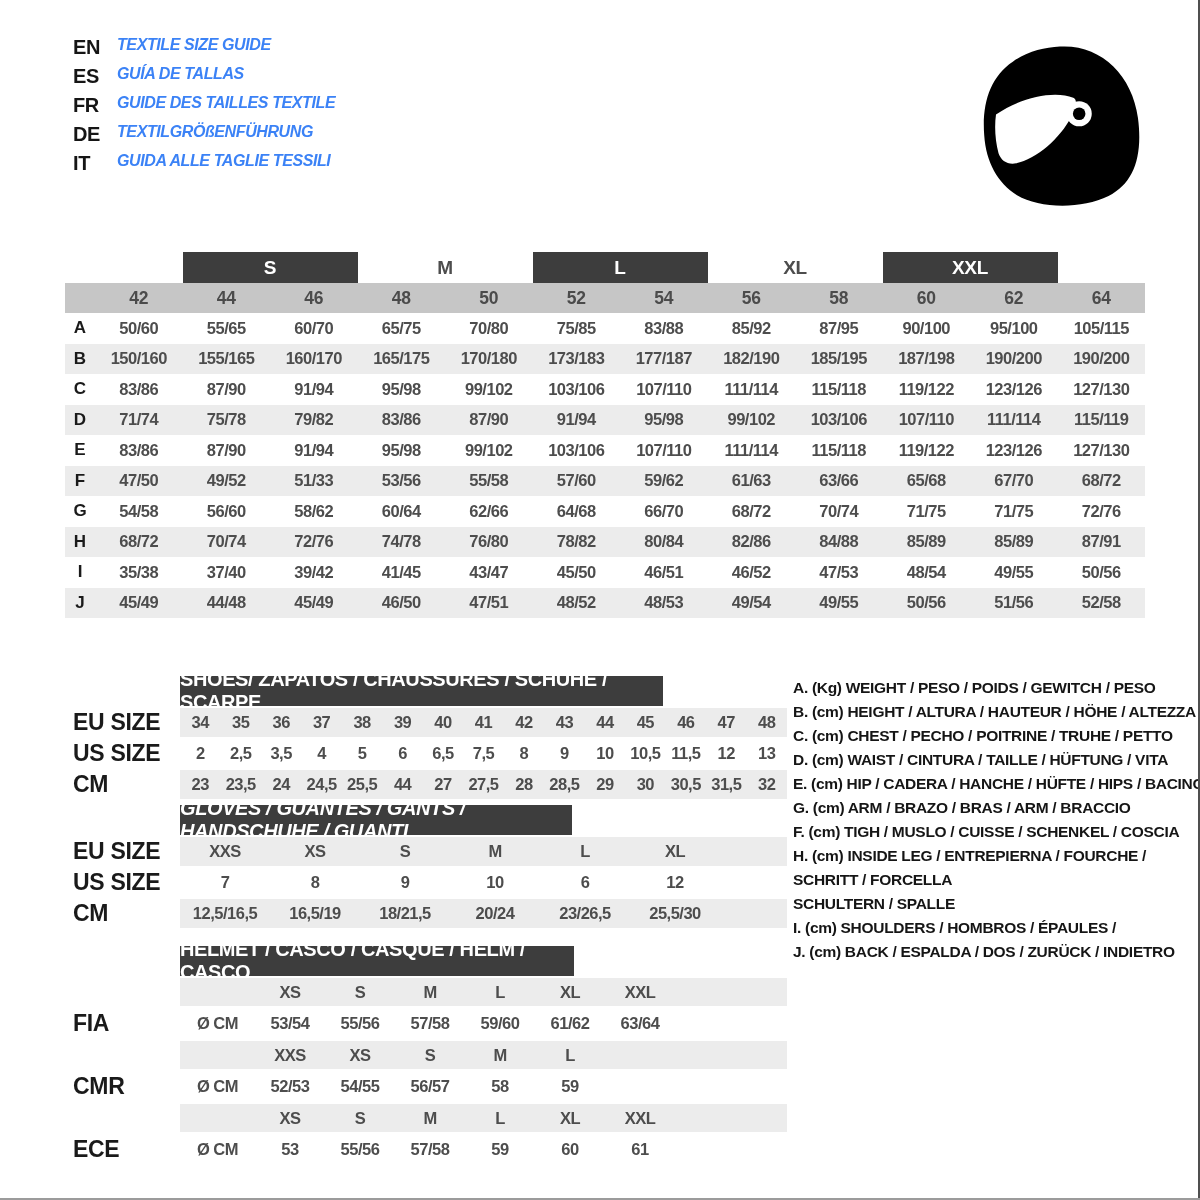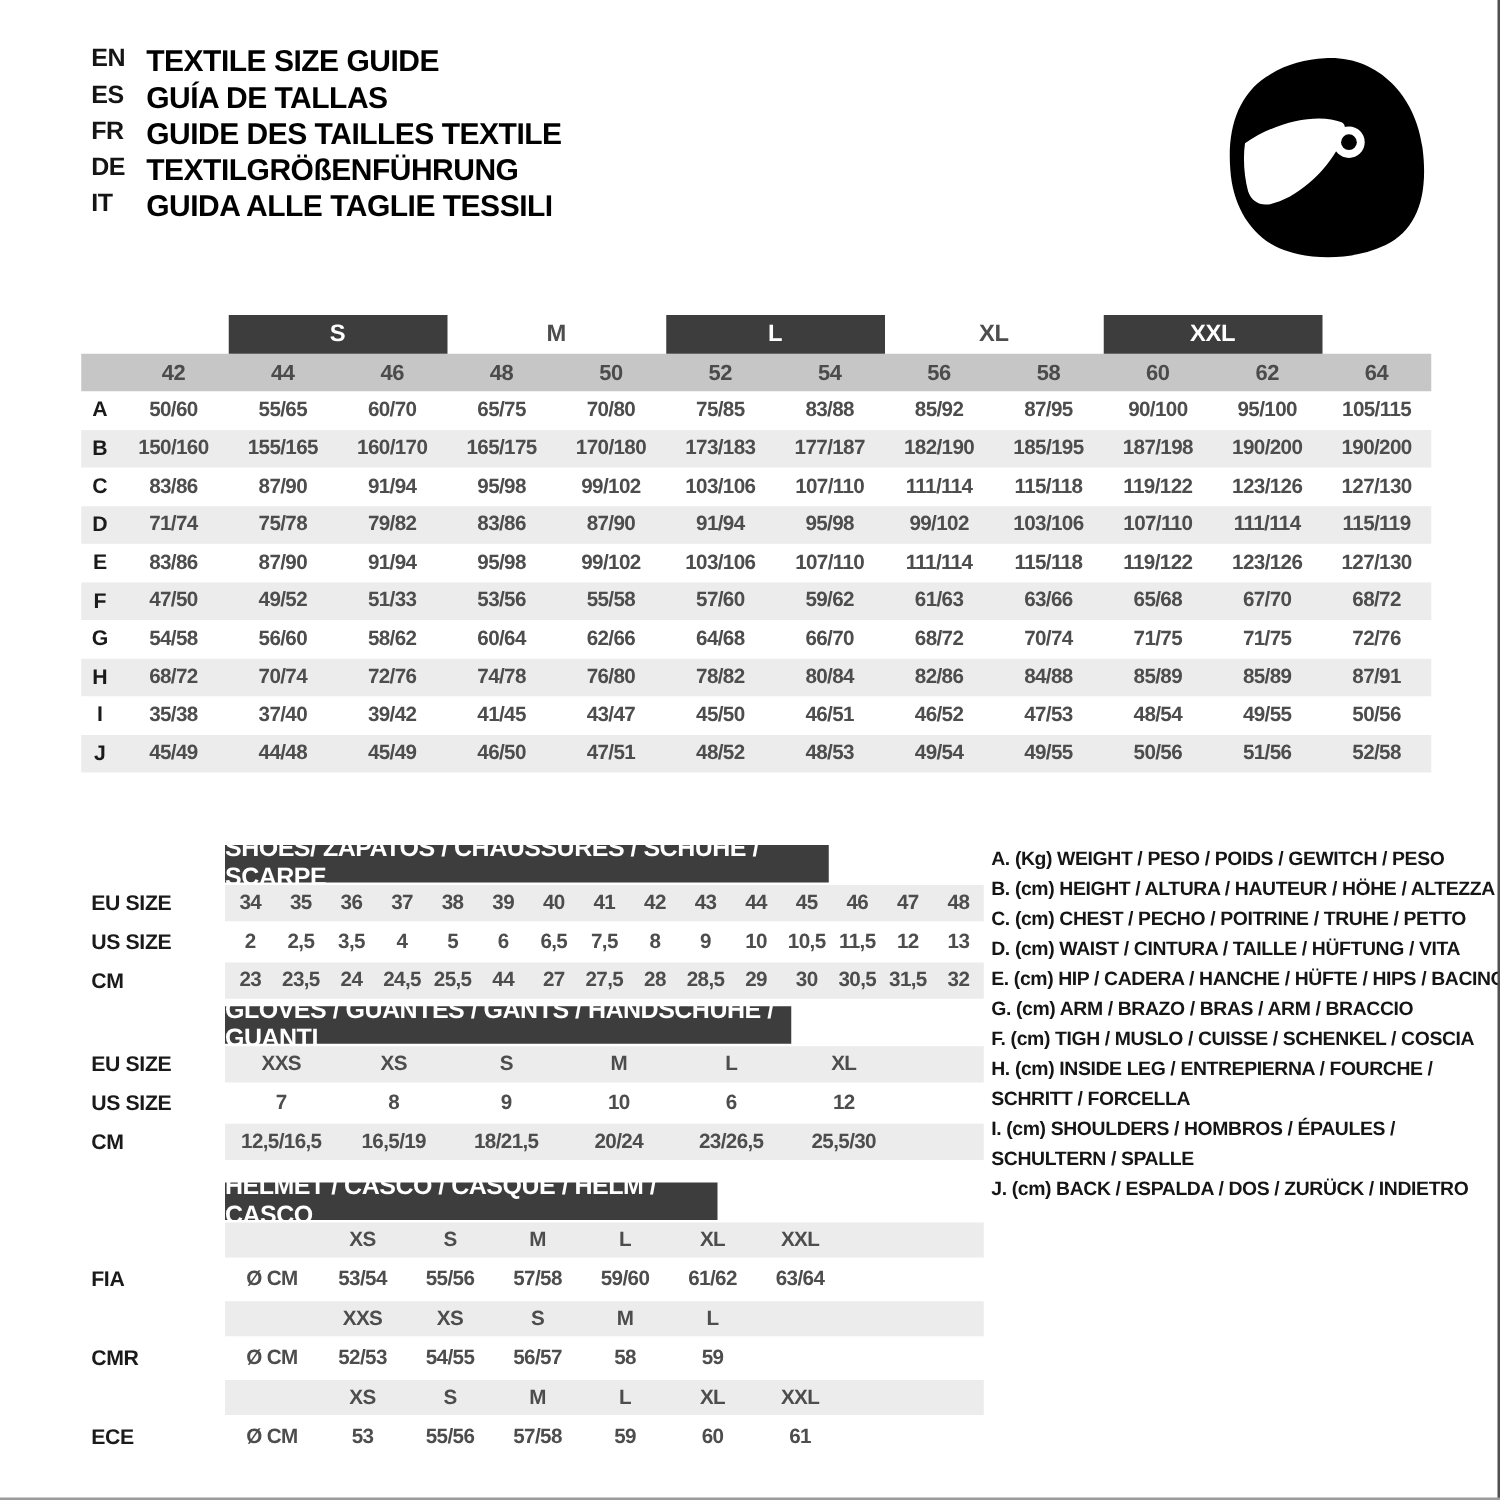--- a/index.html
+++ b/index.html
@@ -8,21 +8,21 @@
     width:1200px; height:1200px; position:relative; overflow:hidden;
     font-family:"Liberation Sans", sans-serif;
     -webkit-font-smoothing:antialiased;
   }
   .page { position:absolute; inset:0; background:#fff; }
 
   
   #languages { position:absolute; left:73px; top:36px; }
   .lang-row { display:flex; height:29px; align-items:flex-start; }
   .lang-code { width:44px; font-weight:bold; font-size:20px; color:#151515; letter-spacing:-0.4px; }
-  .lang-label { font-weight:bold; font-size:24px; color:#000000; letter-spacing:-0.4px; }
+  .lang-label { font-weight:bold; font-size:16px; color:#3b82f6; letter-spacing:-0.4px;font-style:italic; }
 
   
   #helmet-icon { position:absolute; left:975px; top:38px; width:168px; height:170px; }
 
   
   #main-table { position:absolute; left:65px; top:252px; width:1080px; }
   .mt-grid { display:grid; grid-template-columns:30px repeat(12, 1fr); }
   #size-groups { height:31px; }
   .size-group { display:flex; align-items:center; justify-content:center;
                 font-weight:bold; font-size:19px; letter-spacing:-0.3px; }
@@ -40,25 +40,25 @@
 
   
   .bsection { position:absolute; left:73px; }
   #shoes-section  { top:676px; }
   #gloves-section { top:805px; }
   #helmet-section { top:946px; }
   .bar { margin-left:107px; height:30px; background:#3d3d3d; color:#fff;
          font-weight:bold; font-size:20px; letter-spacing:-0.4px;
          display:flex; align-items:center; box-sizing:border-box; }
   #shoes-section  .bar { width:483px; }
-  #gloves-section .bar { width:453px; }
+  #gloves-section .bar { width:392px;font-style:italic; }
   #helmet-section .bar { width:394px; }
   .brow { display:flex; margin-top:2px; }
   .blabel { width:107px; display:flex; align-items:center;
-            font-weight:bold; font-size:17px; color:#1a1a1a; letter-spacing:-0.3px; }
+            font-weight:bold; font-size:23px; color:#1a1a1a; letter-spacing:-0.3px; }
   .bband { width:607px; display:grid; align-items:center; }
   .bband.striped { background:#ececec; }
   .bcell { text-align:center; font-weight:bold; font-size:16.5px; color:#4d4d4d; letter-spacing:-0.5px; }
   .bcell.unit { text-align:center; }
   .shoes-band  { grid-template-columns:repeat(15, 1fr); height:29px; }
   .gloves-band { grid-template-columns:repeat(6, 90px); height:29px; }
   .helmet-band { grid-template-columns:75px repeat(6, 70px); }
   .helmet-sizes  { height:28px; }
   .helmet-values { height:31px; }
 
@@ -471,20 +471,20 @@
   <section id="legend">
       <div class="legend-line">A. (Kg) WEIGHT / PESO / POIDS / GEWITCH / PESO</div>
       <div class="legend-line">B. (cm) HEIGHT / ALTURA / HAUTEUR / HÖHE / ALTEZZA</div>
       <div class="legend-line">C. (cm) CHEST / PECHO / POITRINE / TRUHE / PETTO</div>
       <div class="legend-line">D. (cm) WAIST / CINTURA / TAILLE / HÜFTUNG / VITA</div>
       <div class="legend-line">E. (cm) HIP / CADERA / HANCHE / HÜFTE / HIPS /  BACINO</div>
       <div class="legend-line">G. (cm) ARM  / BRAZO / BRAS / ARM / BRACCIO</div>
       <div class="legend-line">F. (cm) TIGH / MUSLO / CUISSE / SCHENKEL / COSCIA</div>
       <div class="legend-line">H. (cm) INSIDE LEG / ENTREPIERNA / FOURCHE /</div>
       <div class="legend-line">SCHRITT / FORCELLA</div>
+      <div class="legend-line">SCHULTERN / SPALLE</div>
       <div class="legend-line">I.  (cm) SHOULDERS / HOMBROS / ÉPAULES /</div>
-      <div class="legend-line">SCHULTERN / SPALLE</div>
       <div class="legend-line">J. (cm) BACK / ESPALDA / DOS / ZURÜCK / INDIETRO</div>
     </section>
 
   <div id="edge-right"></div>
   <div id="edge-bottom"></div>
 </div>
 
 </body></html>

